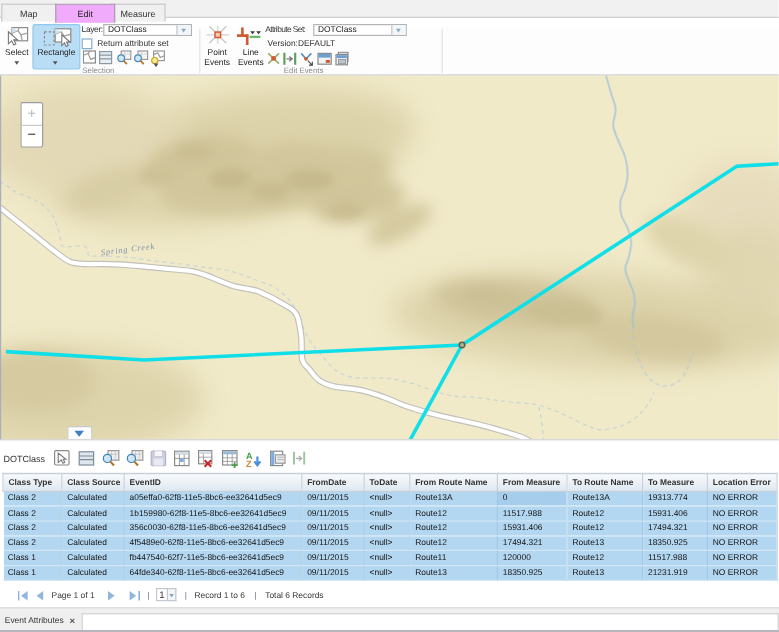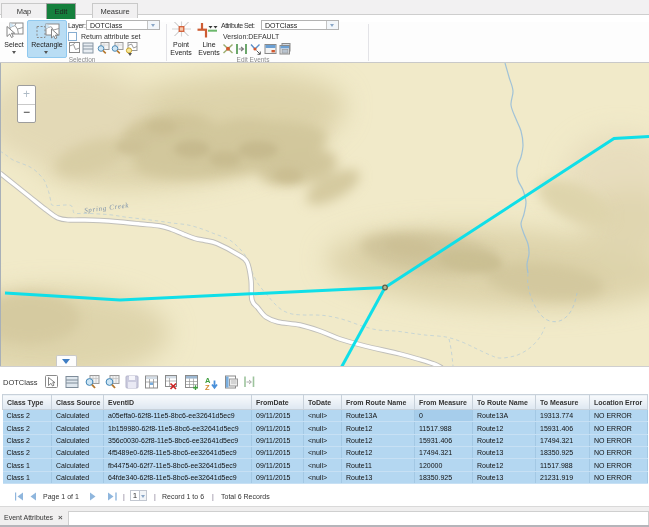--- a/index.html
+++ b/index.html
@@ -4,21 +4,21 @@
 <style>
 * { margin:0; padding:0; box-sizing:border-box; }
 body { font-family:"Liberation Sans", sans-serif; }
 #app { position:relative; width:649px; height:527px; overflow:hidden; background:#fff; }
 .abs { position:absolute; }
 
 
 #tabrow { position:absolute; left:0; top:0; width:649px; height:15px; background:#f2f1f2; border-bottom:1px solid #cecece; }
 .tab { position:absolute; top:3px; height:15px; font-size:7.5px; color:#333; text-align:center; line-height:16px; }
 #tab-map { left:1px; width:46px; border:1px solid #c9c9c9; border-bottom:none; background:#f1f0f1; }
-#tab-edit { left:46px; width:30px; background:#15803d; border:1px solid #a2a2a2; border-bottom:none; height:16px; color:#222; z-index:2; }
+#tab-edit { left:46px; width:50px; background:#f0abfc; border:1px solid #a2a2a2; border-bottom:none; height:16px; color:#222; z-index:2; }
 #tab-review { left:92px; width:46px; border:1px solid #c9c9c9; border-bottom:none; background:#f1f0f1; }
 
 
 #toolbar { position:absolute; left:0; top:22px; width:649px; height:41px; background:#fdfdfd; border-bottom:1px solid #c9c9c9; font-size:7px; }
 .vsep { position:absolute; top:2px; width:1px; height:37px; background:#e3e3e7; }
 .grouplabel { position:absolute; top:34px; font-size:6.5px; color:#8a8a8a; text-align:center; }
 
 #btn-rect { position:absolute; left:27px; top:-2px; width:40px; height:38px; background:#b9ddf4; border:1px solid #90c9ef; border-radius:2px; }
 .btnlabel { position:absolute; text-align:center; font-size:7px; color:#222; }
 .dd-arrow { position:absolute; width:0; height:0; border-left:2.5px solid transparent; border-right:2.5px solid transparent; border-top:3px solid #555; }

